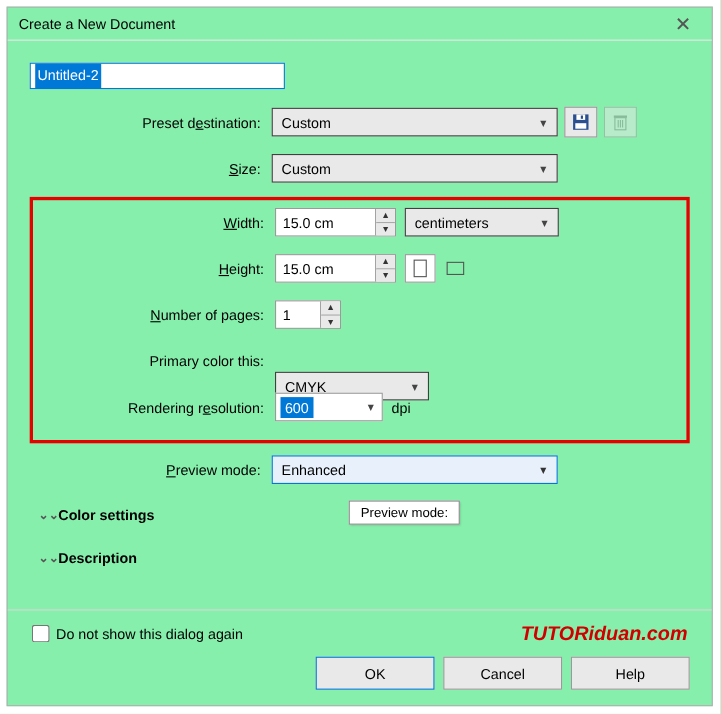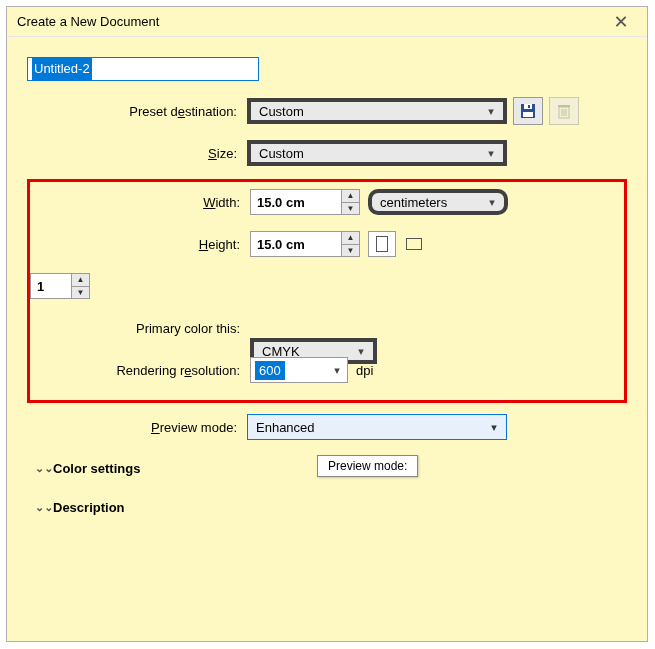--- a/index.html
+++ b/index.html
@@ -11,21 +11,21 @@
     background: #fff;
     width: 655px;
     height: 649px;
     position: relative;
   }
   .dialog {
     position: absolute;
     left: 6px; top: 6px;
     width: 642px; height: 636px;
     border: 1px solid #b0b0b0;
-    background: #fef9c3;
+    background: #86efac;
   }
   .titlebar {
     height: 30px;
     display: flex;
     align-items: center;
     padding: 0 6px 0 10px;
     border-bottom: 1px solid #e8e8e8;
   }
   .titlebar .title { flex: 1; font-size: 13px; }
   .titlebar .close {
@@ -56,37 +56,37 @@
   }
   .name-input .seltxt {
     display: inline-block;
     background: #0078d7;
     color: #fff;
     padding: 2px 2px;
     line-height: 18px;
   }
   .select {
     height: 26px;
-    border: 4px solid #404040;
+    border: 1px solid #404040;
     background: #e9e9e9;
     display: flex;
     align-items: center;
     padding: 0 4px 0 8px;
     cursor: default;
   }
   .select .txt { flex: 1; text-align: left; }
   .chev { width: 16px; text-align: center; font-size: 11px; color: #444; }
   .spinner {
     height: 26px;
     border: 1px solid #9a9a9a;
     display: flex;
     align-items: stretch;
     background: #fff;
   }
-  .spinner .sval { flex: 1; padding: 0 6px; display:flex; align-items:center;font-weight:bold; }
+  .spinner .sval { flex: 1; padding: 0 6px; display:flex; align-items:center; }
   .spinner .arrows {
     width: 18px;
     display: flex; flex-direction: column;
     border-left: 1px solid #9a9a9a;
   }
   .spinner .arrows div {
     flex:1; display:flex; align-items:center; justify-content:center;
     font-size: 8px; background: #e9e9e9; color:#333;
   }
   .spinner .arrows div:first-child { border-bottom: 1px solid #9a9a9a; }
@@ -234,21 +234,21 @@
         <div class="label">
           <span class="u">W</span><span>idth:</span>
         </div>
         <div class="spinner" style="width:110px;">
           <div class="sval">15.0 cm</div>
           <div class="arrows">
               <div>▲</div>
               <div>▼</div>
             </div>
         </div>
-        <div class="select" style="width:140px;margin-left:8px;border-radius:10px;">
+        <div class="select" style="width:140px;margin-left:8px;">
           <span class="txt">centimeters</span>
           <span class="chev">▾</span>
         </div>
       </div>
 
       <div class="row">
         <div class="label">
           <span class="u">H</span><span>eight:</span>
         </div>
         <div class="spinner" style="width:110px;">
@@ -260,32 +260,35 @@
         </div>
         <div class="orientbtn">
           <div class="portrait-shape"></div>
         </div>
         <div style="margin-left:10px;">
           <div class="landscape-shape"></div>
         </div>
       </div>
 
       <div class="row">
+        <div class="label">
+          <span class="u">N</span><span>umber of pages:</span>
+        </div>
         <div class="spinner" style="width:60px;">
           <div class="sval">1</div>
           <div class="arrows">
               <div>▲</div>
               <div>▼</div>
             </div>
         </div>
       </div>
 
       <div class="row">
         <div class="label">Primary color this:</div>
-        <div class="select" style="width:127px;margin-top:46px;">
+        <div class="select" style="width:140px;margin-top:46px;">
           <span class="txt">CMYK</span>
           <span class="chev">▾</span>
         </div>
       </div>
 
       <div class="row">
         <div class="label">
           <span>Rendering r</span><span class="u">e</span>solution:
         </div>
         <div class="res-val">
@@ -315,14 +318,28 @@
       <span>Color settings</span>
     </div>
 
     <div class="section-toggle" style="margin-top:24px;">
       <span class="dblchev">⌄⌄</span>
       <span>Description</span>
     </div>
 
   </div>
 
+  <div class="bottom">
+    <div class="bottomrow">
+      <label class="chkwrap">
+        <input type="checkbox" style="">
+        <span>Do not show this dialog again</span>
+      </label>
+      <span class="watermark">TUTORiduan.com</span>
+    </div>
+    <div class="btnrow">
+      <div class="btn primary">OK</div>
+      <div class="btn">Cancel</div>
+      <div class="btn">Help</div>
+    </div>
+  </div>
 
 </div>
 
 </body></html>

